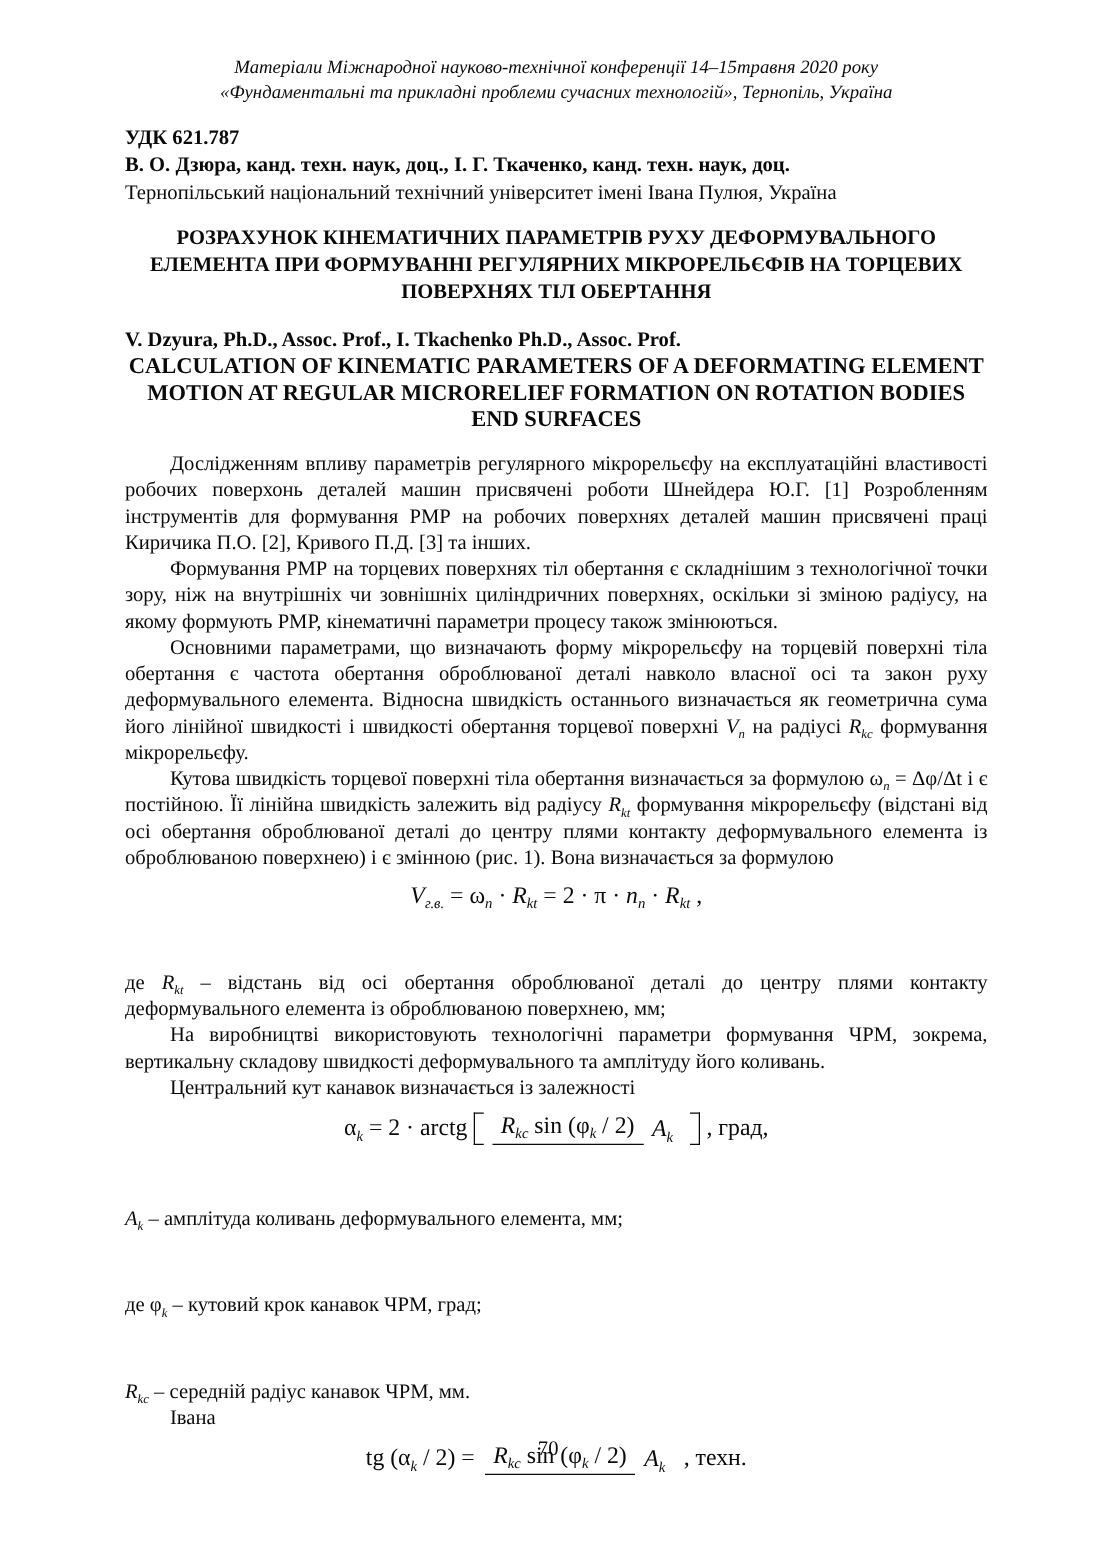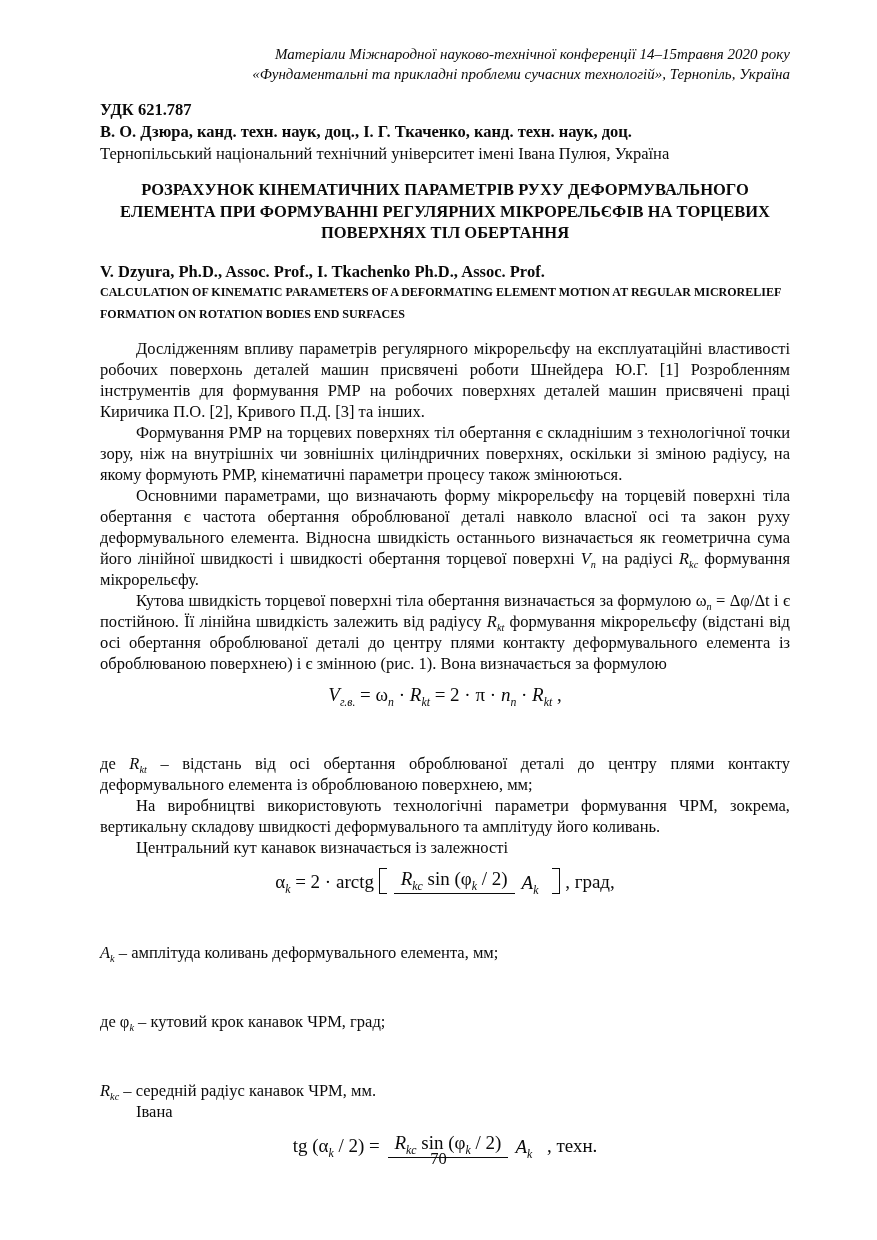--- a/index.html
+++ b/index.html
@@ -7,28 +7,28 @@
     position:relative;
     width:877px;height:1240px;
     background:#ffffff;
     color:#0a0a0a;
     font-family:"Liberation Serif","DejaVu Serif",serif;
     overflow:hidden;
     margin:0 auto;
   }
   .col{position:absolute;left:100px;top:44px;width:690px;}
 
-  .conf-header{font-style:italic;font-size:15px;line-height:20px;text-align:right;margin-bottom:15px;}
+  .conf-header{font-style:italic;font-size:15px;line-height:20px;text-align:center;margin-bottom:15px;}
 
   .meta{font-size:16.5px;line-height:21.8px;text-align:left;}
   .bold{font-weight:bold;}
 
   .title-ua{margin-top:15px;font-weight:bold;font-size:16.5px;line-height:21.5px;text-align:center;}
   .authors-en{margin-top:17px;font-weight:bold;font-size:16.5px;line-height:21.5px;text-align:left;}
-  .title-en{font-weight:bold;font-size:12px;line-height:21.5px;}
+  .title-en{font-weight:bold;font-size:18px;line-height:21.5px;text-align:center;}
 
   .body-text{margin-top:13px;font-size:16.5px;line-height:21px;text-align:justify;}
   .body-text p{margin:0;text-indent:36px;}
   .body-text p.noindent{text-indent:0;margin-top:48px;}
   sub{font-size:0.62em;line-height:0;}
 
   .formula{
     display:flex;justify-content:center;align-items:center;
     font-size:19px;margin:10px 0 12px 0;text-indent:0;
   }

